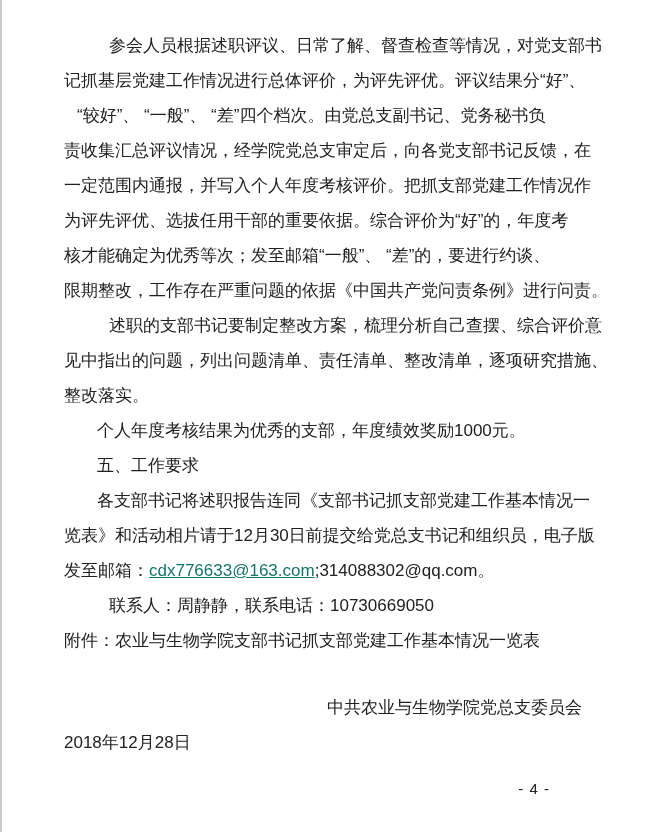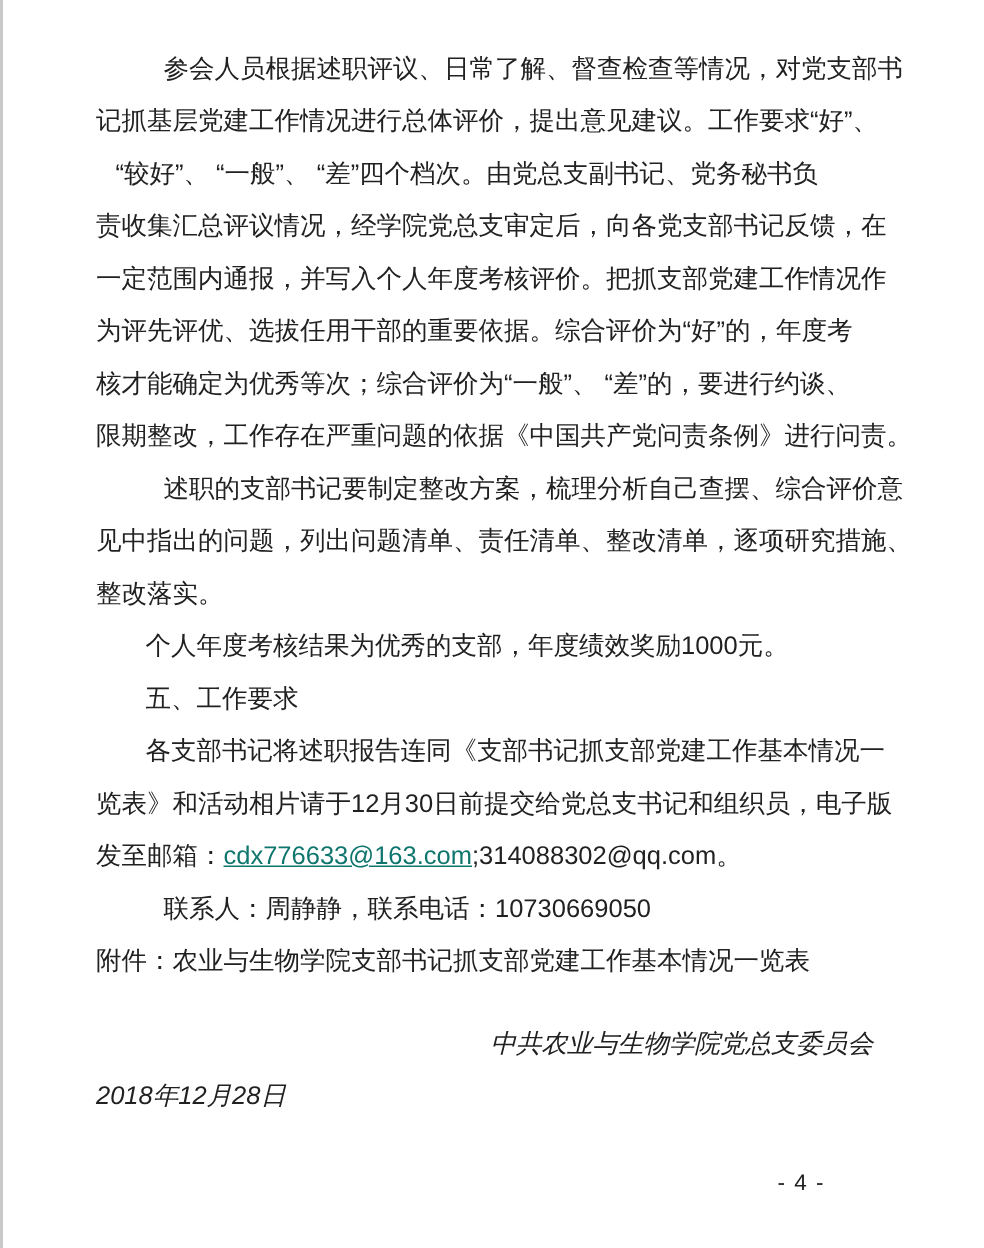--- a/index.html
+++ b/index.html
@@ -22,21 +22,21 @@
     width: 534px;
     font-size: 17px;
     line-height: 35px;
     color: #212121;
   }
   .line { white-space: pre; }
   .ind    { text-indent: 33px; }
   .ind-lg { text-indent: 45px; }
   .q-ind  { text-indent: 13px; }
   .attachment { }
-  .signature  { margin-top: 20px; font-style: italic; }
+  .signature  { margin-top: 32px; }
   .sig-org  { text-align: right; padding-right: 16px; }
   .sig-date { text-align: left; padding-right: 90px; }
   .email-link {
     color: #0f766e;
     text-decoration: underline;
     cursor: pointer;
   }
   .footer {
     position: absolute;
     top: 780px; right: 78px;
@@ -46,26 +46,26 @@
     white-space: pre;
   }
 </style>
 </head>
 <body>
 
 <div class="page">
   <div class="content">
 
     <div class="line ind-lg">参会人员根据述职评议、日常了解、督查检查等情况，对党支部书</div>
-    <div class="line">记抓基层党建工作情况进行总体评价，提出意见建议。工作要求“好”、</div>
+    <div class="line">记抓基层党建工作情况进行总体评价，为评先评优。评议结果分“好”、</div>
     <div class="line q-ind">“较好”、 “一般”、 “差”四个档次。由党总支副书记、党务秘书负</div>
     <div class="line">责收集汇总评议情况，经学院党总支审定后，向各党支部书记反馈，在</div>
     <div class="line">一定范围内通报，并写入个人年度考核评价。把抓支部党建工作情况作</div>
     <div class="line">为评先评优、选拔任用干部的重要依据。综合评价为“好”的，年度考</div>
-    <div class="line">核才能确定为优秀等次；综合评价为“一般”、 “差”的，要进行约谈、</div>
+    <div class="line">核才能确定为优秀等次；发至邮箱“一般”、 “差”的，要进行约谈、</div>
     <div class="line">限期整改，工作存在严重问题的依据《中国共产党问责条例》进行问责。</div>
 
     <div class="line ind-lg">述职的支部书记要制定整改方案，梳理分析自己查摆、综合评价意</div>
     <div class="line">见中指出的问题，列出问题清单、责任清单、整改清单，逐项研究措施、</div>
     <div class="line">整改落实。</div>
 
     <div class="line ind">个人年度考核结果为优秀的支部，年度绩效奖励1000元。</div>
 
     <div class="line ind">五、工作要求</div>
 

